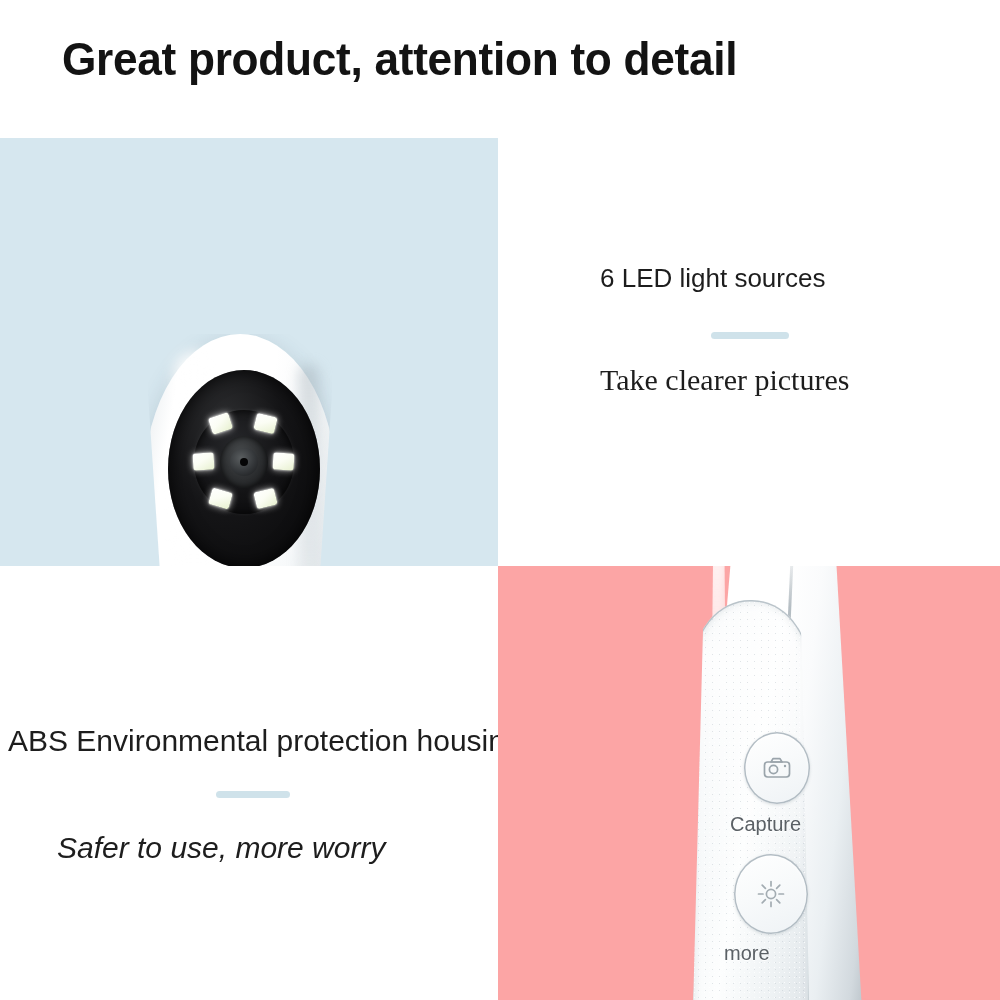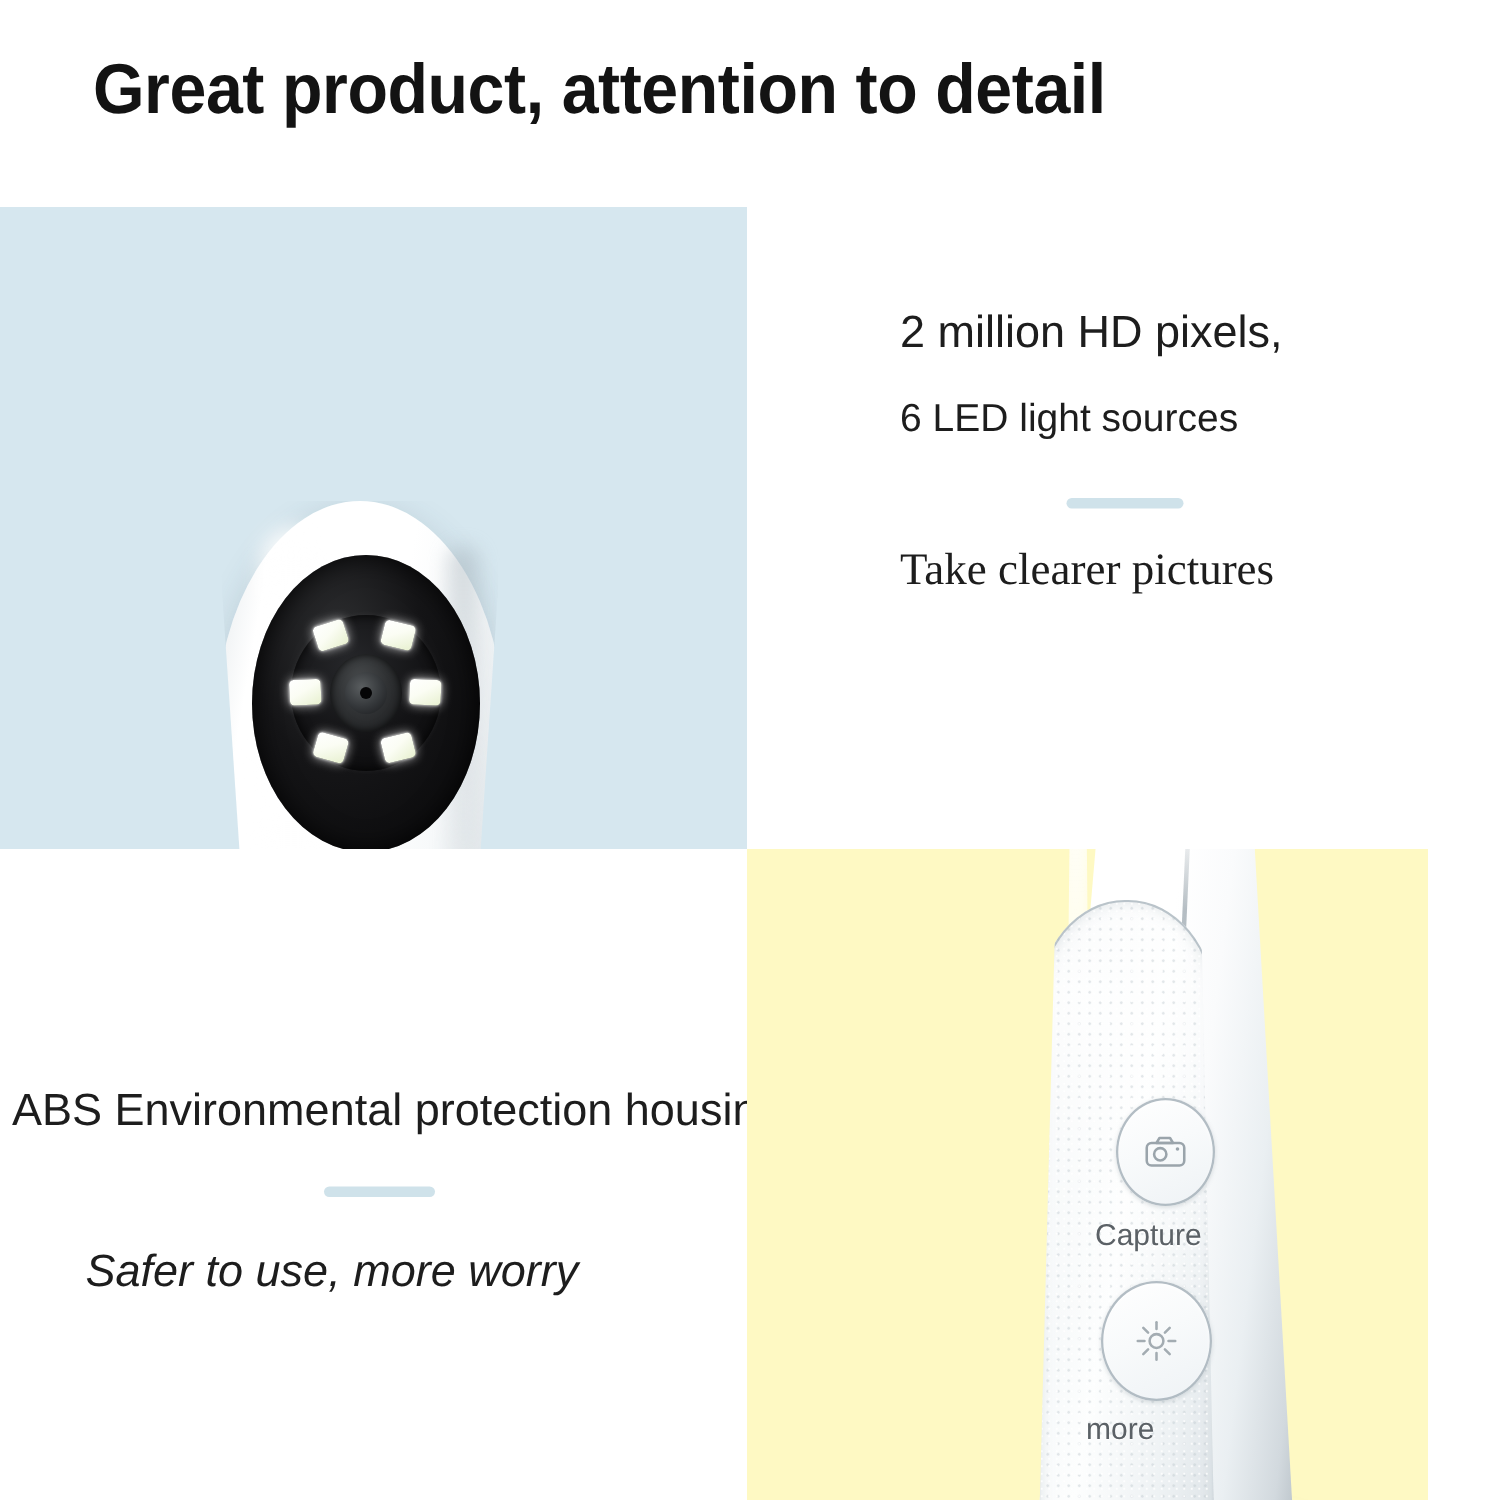--- a/index.html
+++ b/index.html
@@ -17,21 +17,21 @@
     letter-spacing:-0.3px;
     transform:scaleX(0.94);transform-origin:left center;
     white-space:nowrap;line-height:1.12;
   }
 
   
   .panel{position:absolute;overflow:hidden;}
   #panel-tl{left:0;top:138px;width:498px;height:428px;background:#d6e7ef;}
   #panel-tr{left:498px;top:138px;width:502px;height:428px;background:#ffffff;}
   #panel-bl{left:0;top:566px;width:498px;height:434px;background:#ffffff;}
-  #panel-br{left:498px;top:566px;width:454px;height:434px;background:#fef9c3;text-decoration:underline;}
+  #panel-br{left:498px;top:566px;width:502px;height:434px;background:#fca5a5;text-decoration:underline;}
 
   
   .tr-text{position:absolute;left:600px;color:#1d1d1d;white-space:nowrap;}
   #tr-line1{top:205px;font-size:30px;}
   #tr-line2{top:263px;font-size:26px;}
   #tr-line3{top:363px;font-size:30px;font-family:Liberation Serif, serif;}
   #tr-rule{
     position:absolute;left:711px;top:332px;width:78px;height:7px;
     background:#cfe2ea;border-radius:4px;
   }
@@ -216,21 +216,20 @@
             <div id="lens-mid">
               <div id="lens-pupil"></div>
             </div>
           </div>
         </div>
       </div>
     </div>
   </div>
 
   <div class="panel" id="panel-tr"></div>
-  <div class="tr-text" id="tr-line1">2 million HD pixels,</div>
   <div class="tr-text" id="tr-line2">6 LED light sources</div>
   <div id="tr-rule"></div>
   <div class="tr-text" id="tr-line3">Take clearer pictures</div>
 
   <div class="panel" id="panel-bl"></div>
   <div class="bl-text" id="bl-line1">ABS Environmental protection housing</div>
   <div id="bl-rule"></div>
   <div class="bl-text" id="bl-line2">Safer to use, more worry</div>
 
   <div class="panel" id="panel-br">

